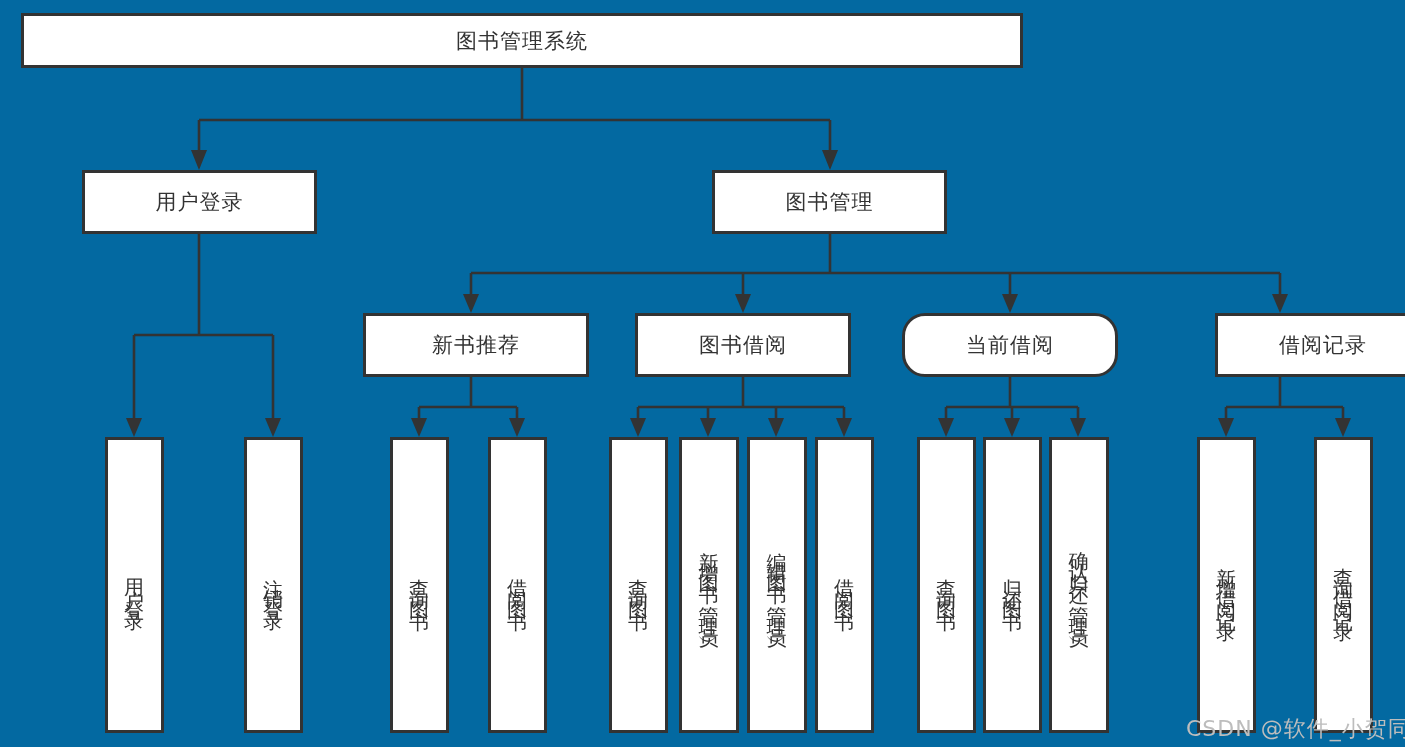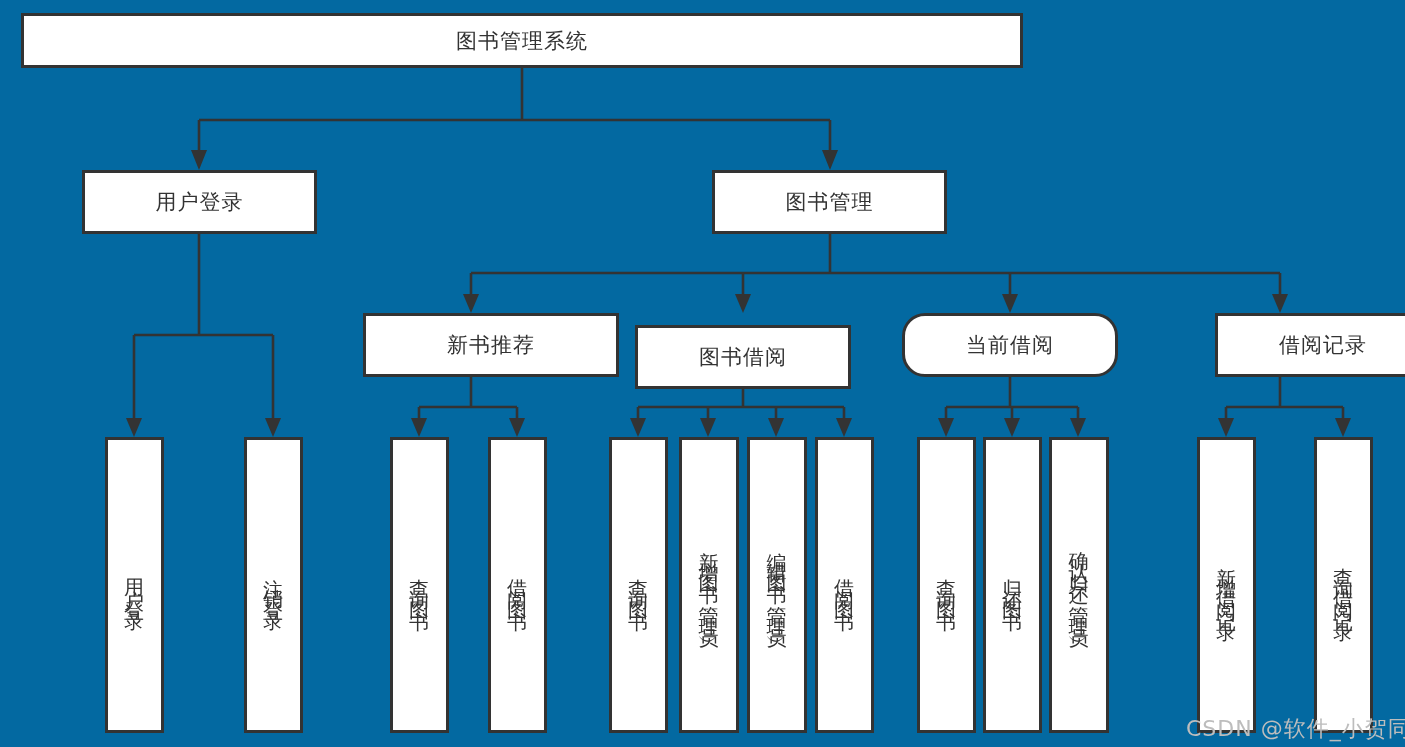--- a/index.html
+++ b/index.html
@@ -148,24 +148,24 @@
     <span class="hlabel">图书管理系统</span>
   </div>
 
   <div class="node lvl2" style="left:82px;">
     <span class="hlabel">用户登录</span>
   </div>
   <div class="node lvl2" style="left:712px;">
     <span class="hlabel">图书管理</span>
   </div>
 
-  <div class="node lvl3" style="left:363px; width:256px;">
+  <div class="node lvl3" style="left:363px; width:226px;">
     <span class="hlabel">新书推荐</span>
   </div>
-  <div class="node lvl3" style="left:635px;margin-top:12px;">
+  <div class="node lvl3" style="left:635px;">
     <span class="hlabel">图书借阅</span>
   </div>
   <div class="node lvl3" style="left:902px;border-radius:23px;">
     <span class="hlabel">当前借阅</span>
   </div>
   <div class="node lvl3" style="left:1172px;margin-left:43px;">
     <span class="hlabel">借阅记录</span>
   </div>
 
   <div class="node leaf" style="left:105px;">

